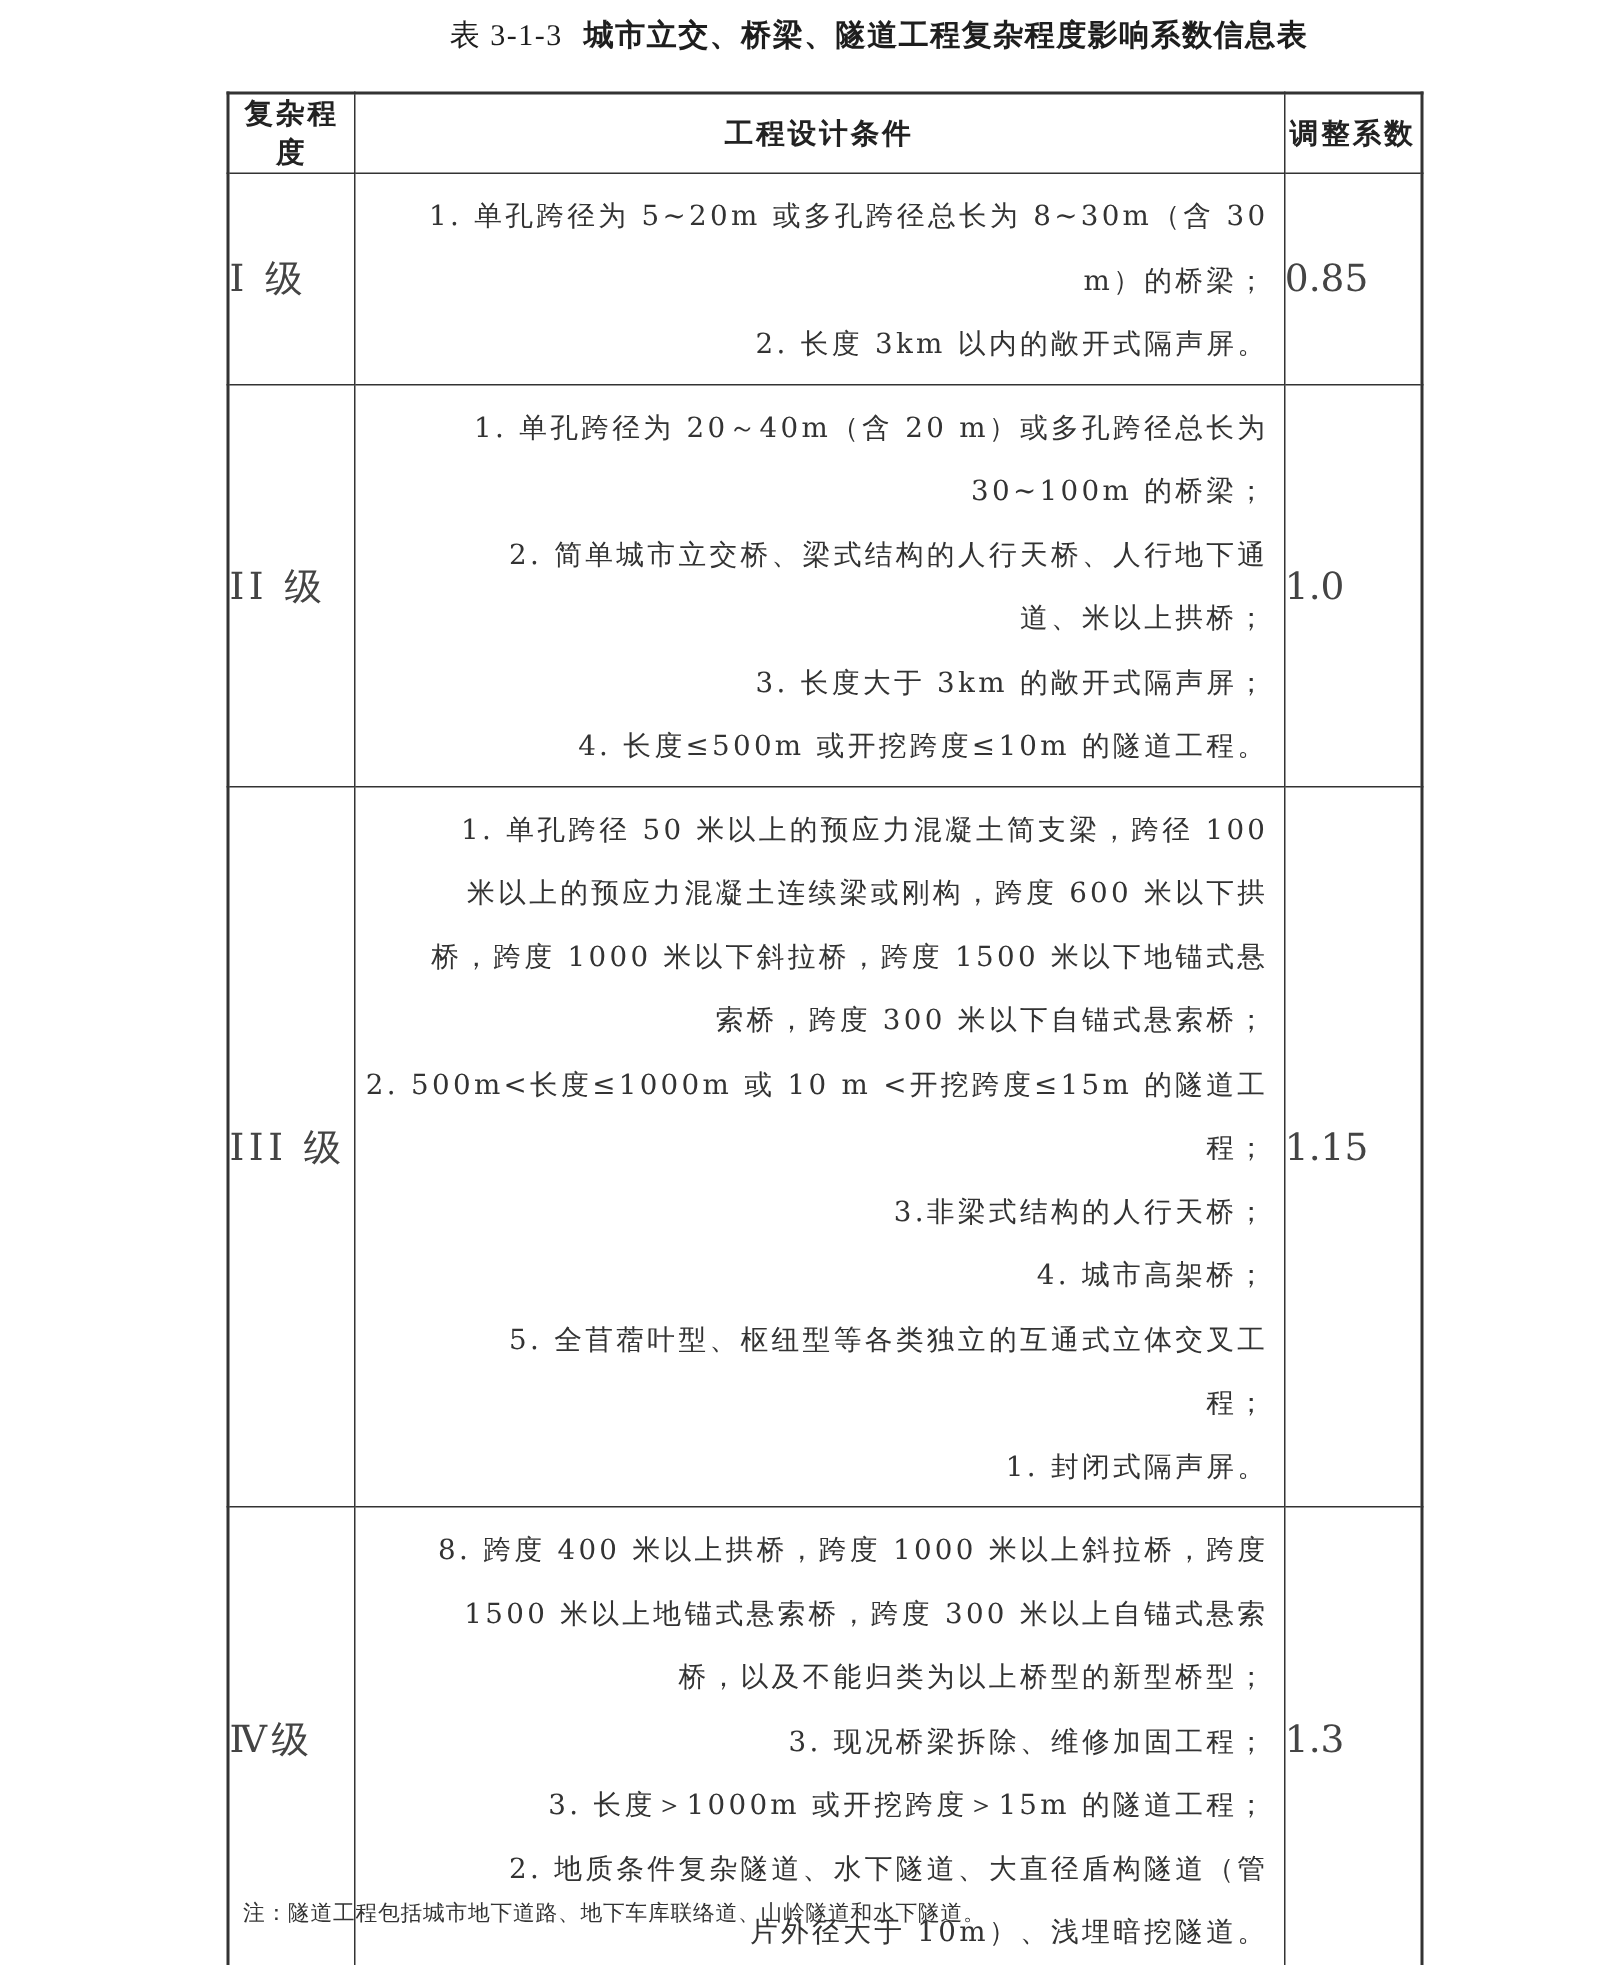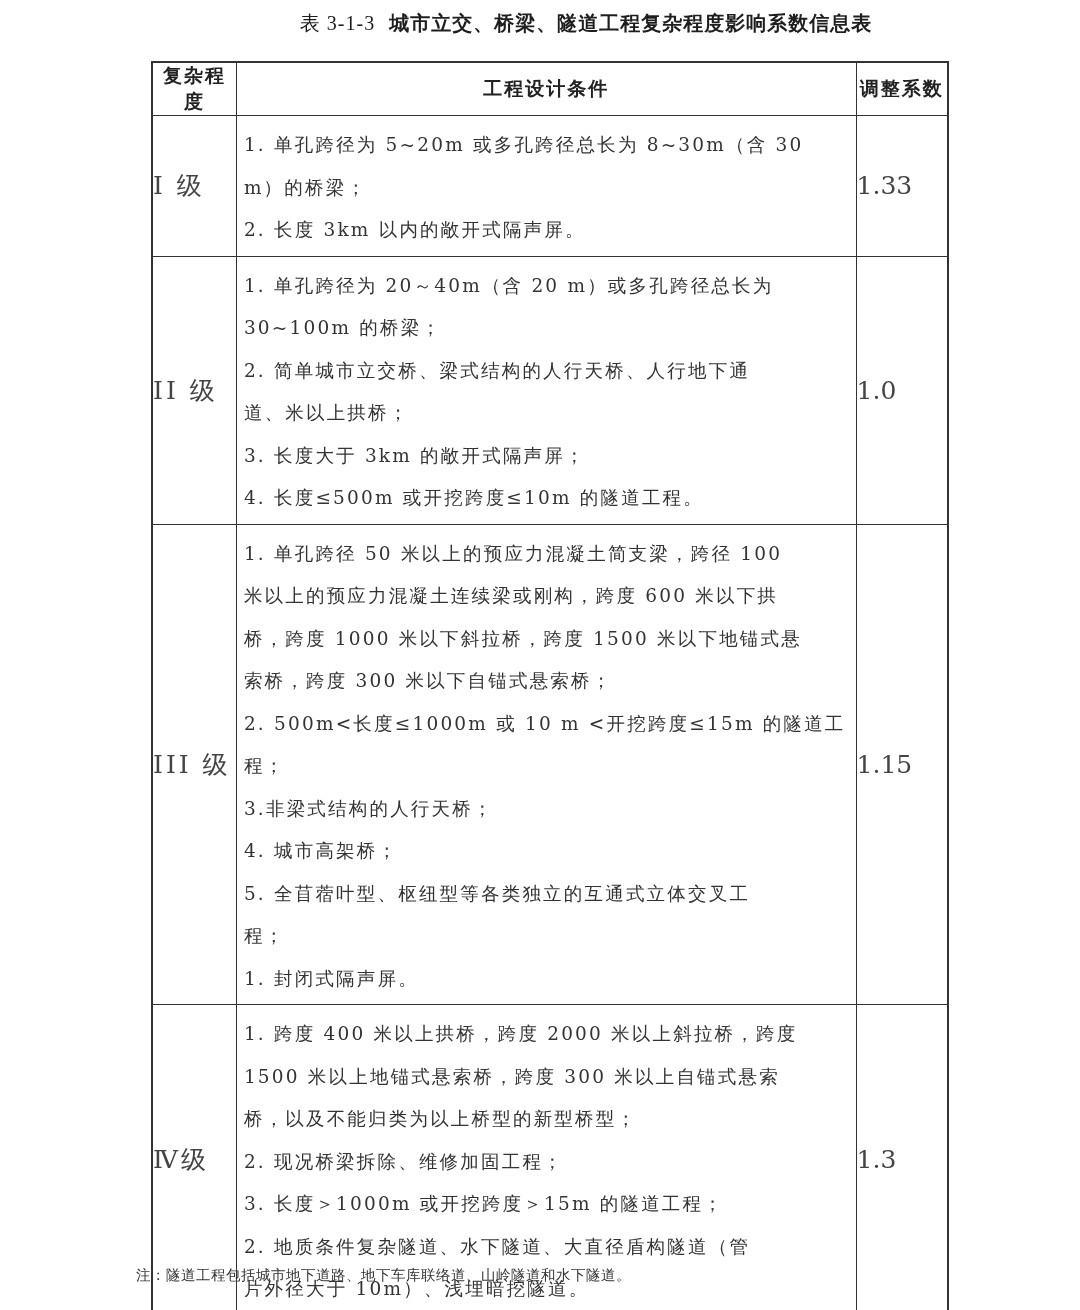--- a/index.html
+++ b/index.html
@@ -27,27 +27,27 @@
     font-family: "DejaVu Sans", "Liberation Sans", sans-serif;
     letter-spacing: 2px; color: #222;
   }
   col.c1 { width: 115px; }
   col.c2 { width: 567px; }
   col.c3 { width: 116px; }
   td.grade, td.coef {
     vertical-align: middle; font-size: 25px; color: #444;
   }
   td.grade { letter-spacing: 3px; }
-  td.cond { vertical-align: top; padding: 8px 10px 4px 7px; }
+  td.cond { vertical-align: top; padding: 8px 10px 4px 7px; text-align: right; }
   .line {
     font-size: 18.5px; line-height: 42.5px; letter-spacing: 2.2px;
     white-space: nowrap; color: #333;
   }
   .note {
-    position: absolute; left: 136px; top: 1266px;
+    position: absolute; left: 162px; top: 1266px;
     font-size: 14.5px; color: #333; letter-spacing: 0.5px;
     font-family: "DejaVu Sans", "Liberation Sans", sans-serif;
   }
 </style>
 </head>
 <body>
 
 <div class="title">
   <span class="num">表 3-1-3</span><span>城市立交、桥梁、隧道工程复杂程度影响系数信息表</span>
 </div>
@@ -66,21 +66,21 @@
     </tr>
   </thead>
   <tbody id="tbody">
       <tr>
         <td class="grade">I 级</td>
         <td class="cond">
           <div class="line">1. 单孔跨径为 5~20m 或多孔跨径总长为 8~30m（含 30</div>
           <div class="line">m）的桥梁；</div>
           <div class="line">2. 长度 3km 以内的敞开式隔声屏。</div>
         </td>
-        <td class="coef">1.33</td>
+        <td class="coef">0.85</td>
       </tr>
       <tr>
         <td class="grade">II 级</td>
         <td class="cond">
           <div class="line">1. 单孔跨径为 20～40m（含 20 m）或多孔跨径总长为</div>
           <div class="line">30~100m 的桥梁；</div>
           <div class="line">2. 简单城市立交桥、梁式结构的人行天桥、人行地下通</div>
           <div class="line">道、米以上拱桥；</div>
           <div class="line">3. 长度大于 3km 的敞开式隔声屏；</div>
           <div class="line">4. 长度≤500m 或开挖跨度≤10m 的隧道工程。</div>
@@ -100,24 +100,24 @@
           <div class="line">4. 城市高架桥；</div>
           <div class="line">5. 全苜蓿叶型、枢纽型等各类独立的互通式立体交叉工</div>
           <div class="line">程；</div>
           <div class="line">1. 封闭式隔声屏。</div>
         </td>
         <td class="coef">1.15</td>
       </tr>
       <tr>
         <td class="grade">Ⅳ级</td>
         <td class="cond">
-          <div class="line">1. 跨度 400 米以上拱桥，跨度 2000 米以上斜拉桥，跨度</div>
+          <div class="line">8. 跨度 400 米以上拱桥，跨度 1000 米以上斜拉桥，跨度</div>
           <div class="line">1500 米以上地锚式悬索桥，跨度 300 米以上自锚式悬索</div>
           <div class="line">桥，以及不能归类为以上桥型的新型桥型；</div>
-          <div class="line">2. 现况桥梁拆除、维修加固工程；</div>
+          <div class="line">3. 现况桥梁拆除、维修加固工程；</div>
           <div class="line">3. 长度＞1000m 或开挖跨度＞15m 的隧道工程；</div>
           <div class="line">2. 地质条件复杂隧道、水下隧道、大直径盾构隧道（管</div>
           <div class="line">片外径大于 10m）、浅埋暗挖隧道。</div>
         </td>
         <td class="coef">1.3</td>
       </tr>
     </tbody>
 </table>
 
 <div class="note">注：隧道工程包括城市地下道路、地下车库联络道、山岭隧道和水下隧道。</div>

